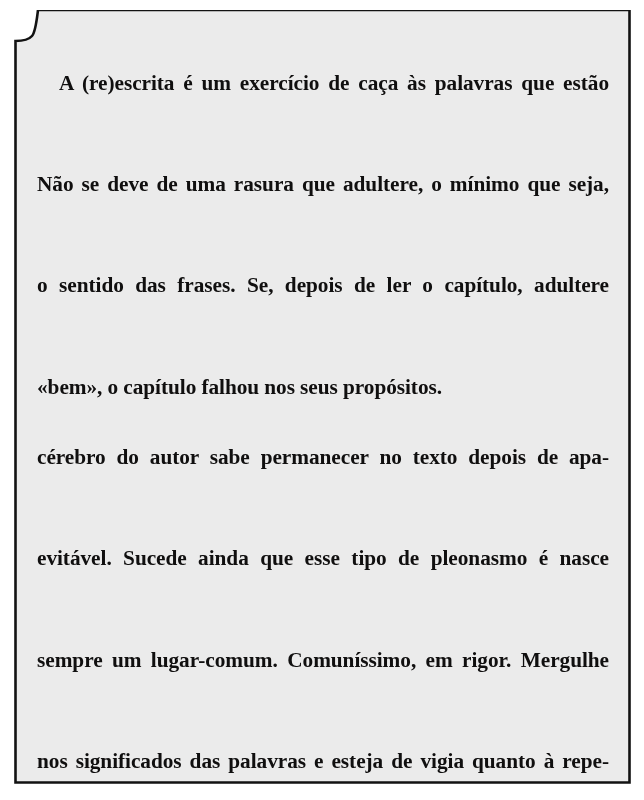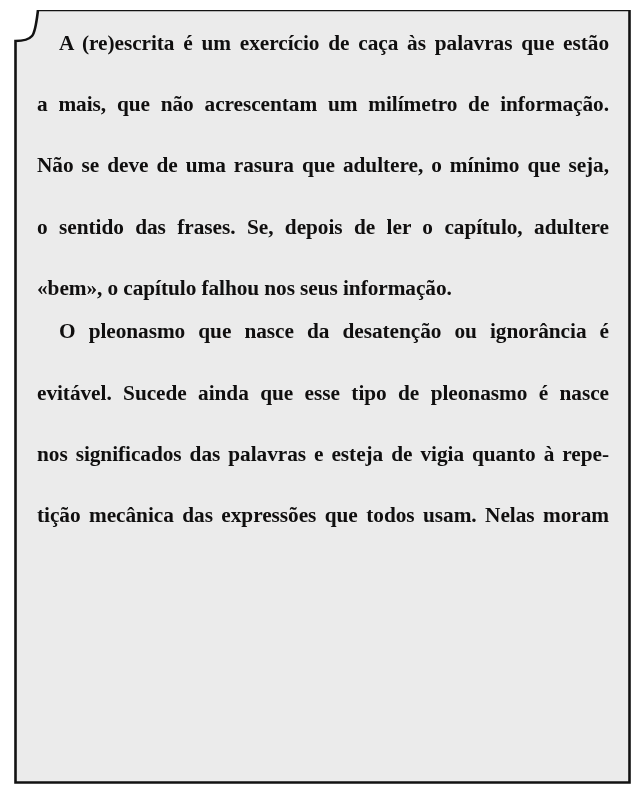--- a/index.html
+++ b/index.html
@@ -64,20 +64,21 @@
   }
   .para:last-child {
     margin-bottom: 0;
   }
 
   
   .para .ln {
     display: block;
     text-align: justify;
     text-indent: 0;
+    margin-top: 40px;
   }
   .para .ln-first {
     text-indent: 22px;
   }
   
   .para .ln::after {
     content: "";
     display: inline-block;
     width: 100%;
   }
@@ -101,32 +102,32 @@
                L 1.5 31
                C 9 31 14.5 30 18 26
                C 21.5 22 22.5 12 24 0
                Z" fill="#ebebeb" stroke="#121212" stroke-width="2.6" stroke-linejoin="miter"></path>
     </svg>
 
     <div class="text-body">
 
       <p class="para">
         <span class="ln ln-first">A (re)escrita é um exercício de caça às palavras que estão</span>
-        <span class="ln">a mais, que não acrescentam um milímetro de informação.</span>
         <span class="ln">Não se deve de uma rasura que adultere, o mínimo que seja,</span>
         <span class="ln">o sentido das frases. Se, depois de ler o capítulo, adultere</span>
-        <span class="ln ln-last">«bem», o capítulo falhou nos seus informação.</span>
+        <span class="ln ln-last">«bem», o capítulo falhou nos seus propósitos.</span>
       </p>
 
       <p class="para">
+        <span class="ln">cérebro do autor sabe permanecer no texto depois de apa-</span>
       </p>
 
       <p class="para">
-        <span class="ln ln-first">O pleonasmo que nasce da desatenção ou ignorância é</span>
         <span class="ln">evitável. Sucede ainda que esse tipo de pleonasmo é nasce</span>
+        <span class="ln">sempre um lugar-comum. Comuníssimo, em rigor. Mergulhe</span>
         <span class="ln">nos significados das palavras e esteja de vigia quanto à repe-</span>
         <span class="ln">tição mecânica das expressões que todos usam. Nelas moram</span>
 
       </p>
 
     </div>
   </div>
 </div>
 
 </body></html>

